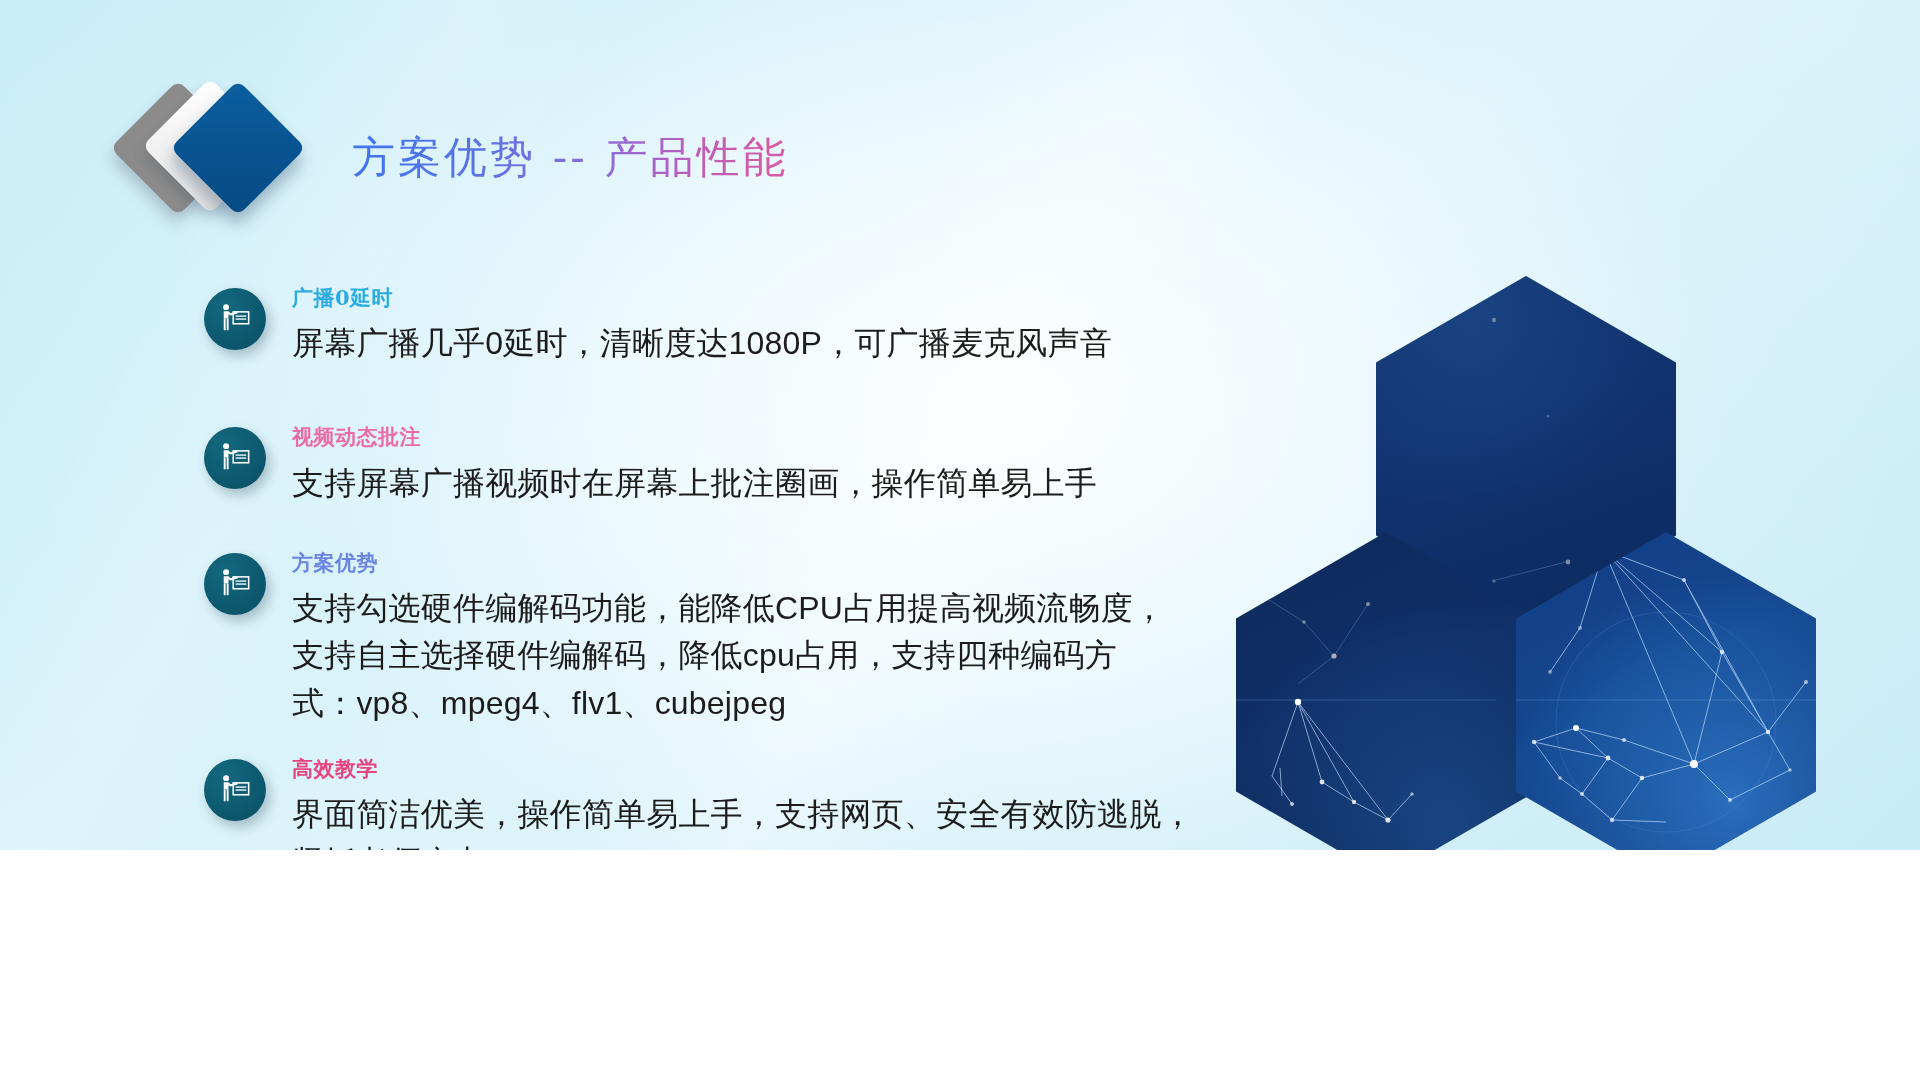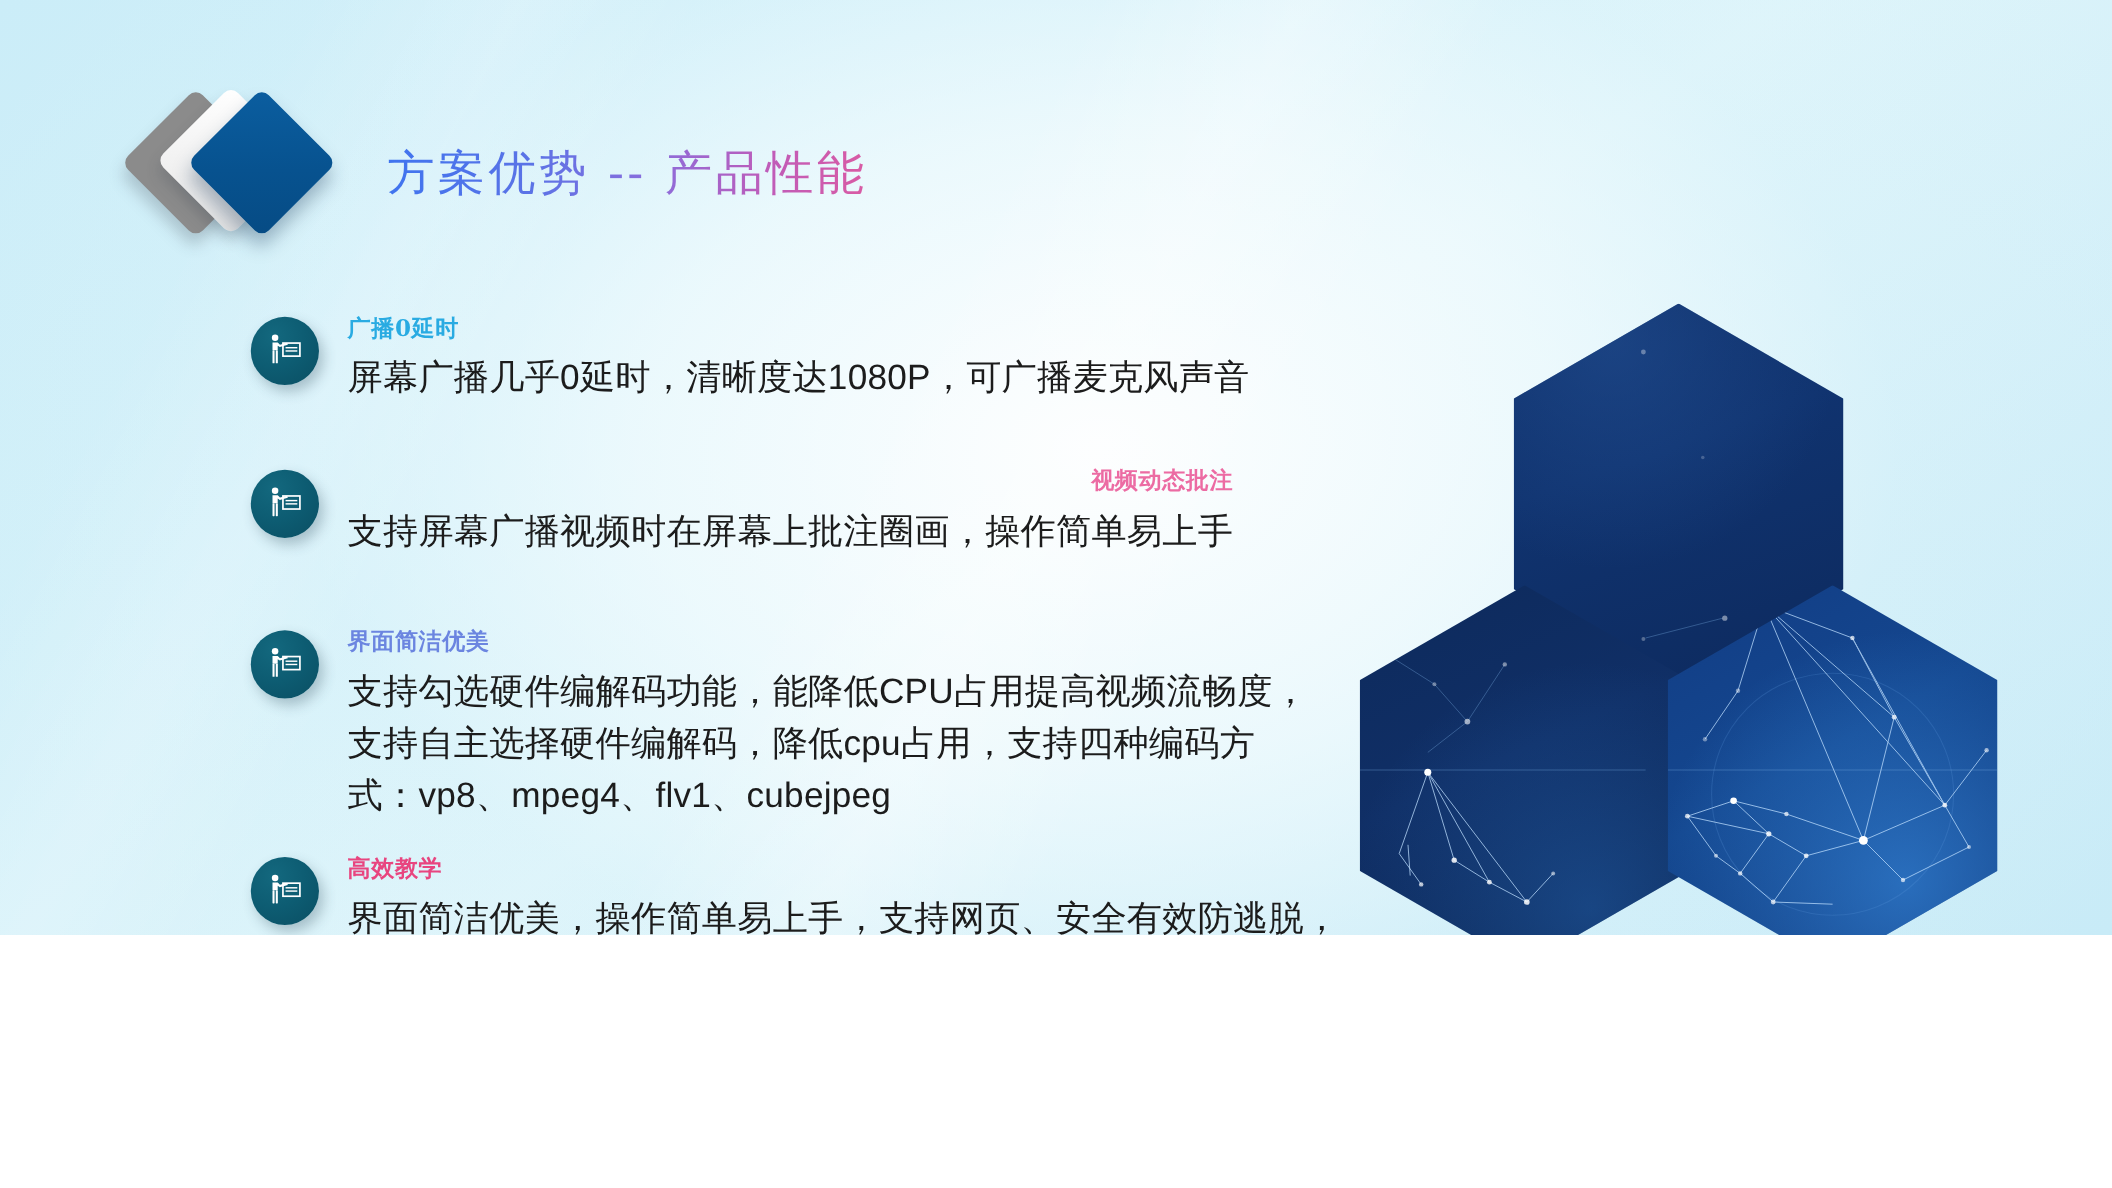--- a/index.html
+++ b/index.html
@@ -71,31 +71,31 @@
     background:linear-gradient(90deg,#3f74ef 0%, #5b73e6 30%, #8a6ddc 55%, #c05cb8 80%, #d95ba4 100%);
     -webkit-background-clip:text;
     background-clip:text;
     color:transparent;
     -webkit-text-fill-color:transparent;
   }
 
   
   .features{
     position:absolute;
-    left:228px; top:286px;
+    left:204px; top:286px;
     width:1000px;
   }
   .feature{
     position:relative;
     display:flex;
     align-items:flex-start;
     margin-bottom:26px;
   }
   .feature:nth-child(1){ margin-bottom:58px; }
-  .feature:nth-child(2){ margin-bottom:64px;text-align:right; }
+  .feature:nth-child(2){ margin-bottom:44px; }
   .feature:nth-child(3){ margin-bottom:30px; }
 
   .f-icon{
     flex:0 0 auto;
     position:relative;
     width:62px; height:62px;
     margin-top:2px;
   }
   .f-icon .disc{
     position:absolute; inset:0;
@@ -234,21 +234,21 @@
             <path d="M13 19h8l3.5 3.5 11-3 1 3.2-12.3 3.4L21 24v7h-8z"></path>
             <rect x="13" y="31" width="3.2" height="20" rx="1"></rect>
             <rect x="18" y="31" width="3.2" height="20" rx="1"></rect>
           </g>
           <rect x="29" y="20" width="26" height="20" fill="none" stroke="#ffffff" stroke-width="2.6"></rect>
           <rect x="33" y="26" width="18" height="2.2" fill="#ffffff"></rect>
           <rect x="33" y="31" width="18" height="2.2" fill="#ffffff"></rect>
         </svg>
       </div>
       <div class="f-body">
-        <div class="f-head" style="color:#6b85e0">界面简洁优美</div>
+        <div class="f-head" style="color:#6b85e0">方案优势</div>
         <div class="f-text">支持勾选硬件编解码功能，能降低CPU占用提高视频流畅度，
 支持自主选择硬件编解码，降低cpu占用，支持四种编码方
 式：vp8、mpeg4、flv1、cubejpeg</div>
       </div>
     </div>
 
     <div class="feature">
       <div class="f-icon">
         <div class="disc"></div>
         <svg viewBox="0 0 64 64" aria-hidden="true">

